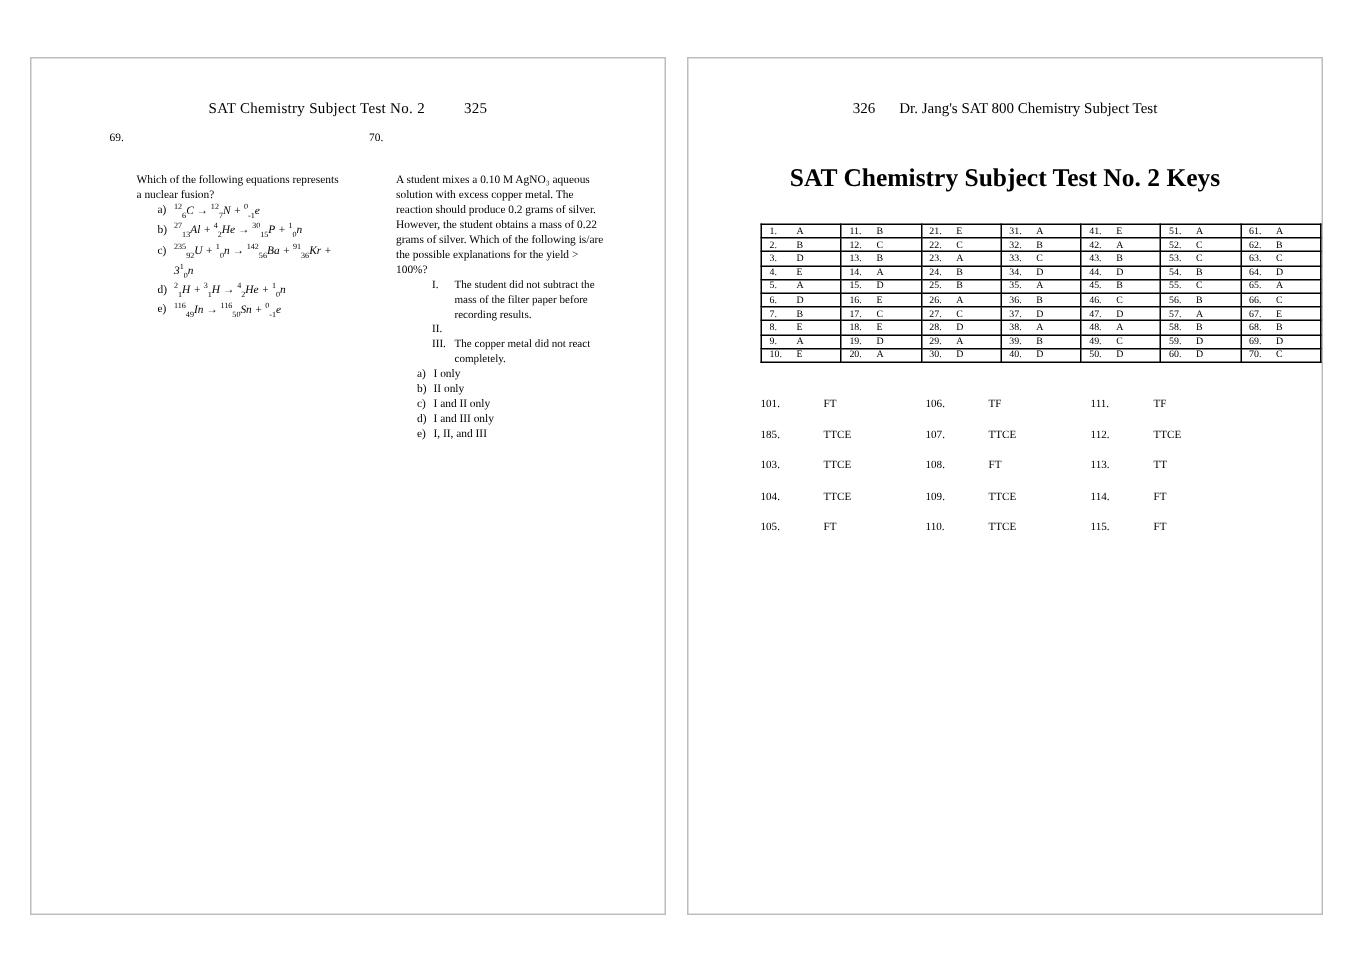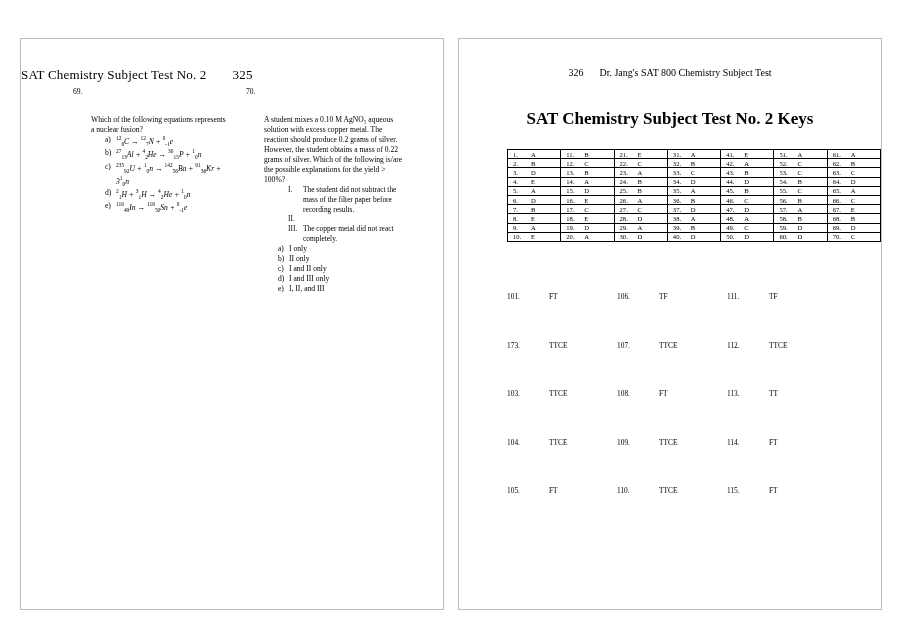--- a/index.html
+++ b/index.html
@@ -30,21 +30,22 @@
   }
   .page-left { left: 20px; }
   .page-right { left: 458px; }
 
   
   .lp-header {
     position: absolute;
     top: 28px;
     left: 0;
     width: 100%;
-    font-size: 13px;
+    text-align: center;
+    font-size: 10px;
     letter-spacing: 0.2px;
   }
   .lp-header .hdr-title { margin-right: 26px; }
   .lp-columns {
     position: absolute;
     top: 48px;
     left: 52px;
     width: 330px;
     display: flex;
     gap: 16px;
@@ -128,21 +129,20 @@
     width: 330px;
     font-size: 7.4px;
   }
   .frq-row {
     display: flex;
     margin-bottom: 11.5px;
   }
   .frq-cell {
     display: flex;
     width: 110px;
-    margin-top: 28px;
   }
   .frq-cell .fnum { width: 42px; flex: 0 0 42px; }
   .frq-cell .fval { flex: 1; font-family: Liberation Serif, serif; }
 </style>
 </head>
 <body>
 
 <div class="spread">
 
   <div class="page page-left">
@@ -703,21 +703,21 @@
             <span class="fnum">106.</span>
             <span class="fval">TF</span>
           </div>
         <div class="frq-cell">
             <span class="fnum">111.</span>
             <span class="fval">TF</span>
           </div>
       </div>
       <div class="frq-row">
         <div class="frq-cell">
-            <span class="fnum">173.</span>
+            <span class="fnum">185.</span>
             <span class="fval">TTCE</span>
           </div>
         <div class="frq-cell">
             <span class="fnum">107.</span>
             <span class="fval">TTCE</span>
           </div>
         <div class="frq-cell">
             <span class="fnum">112.</span>
             <span class="fval">TTCE</span>
           </div>

